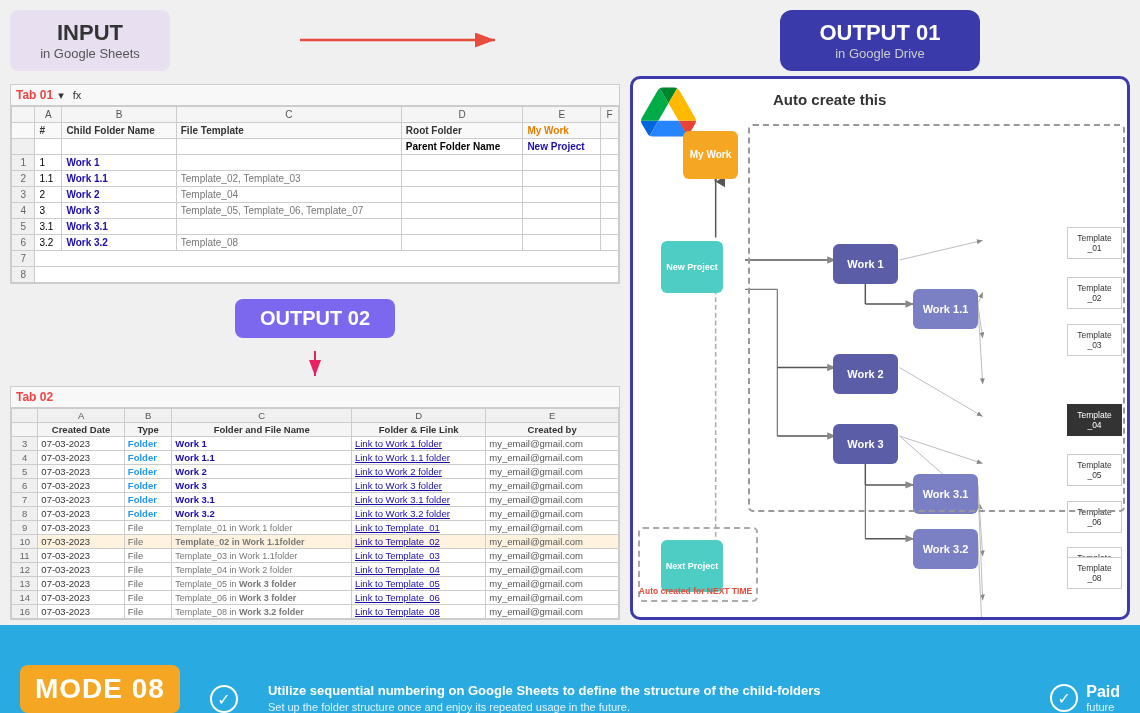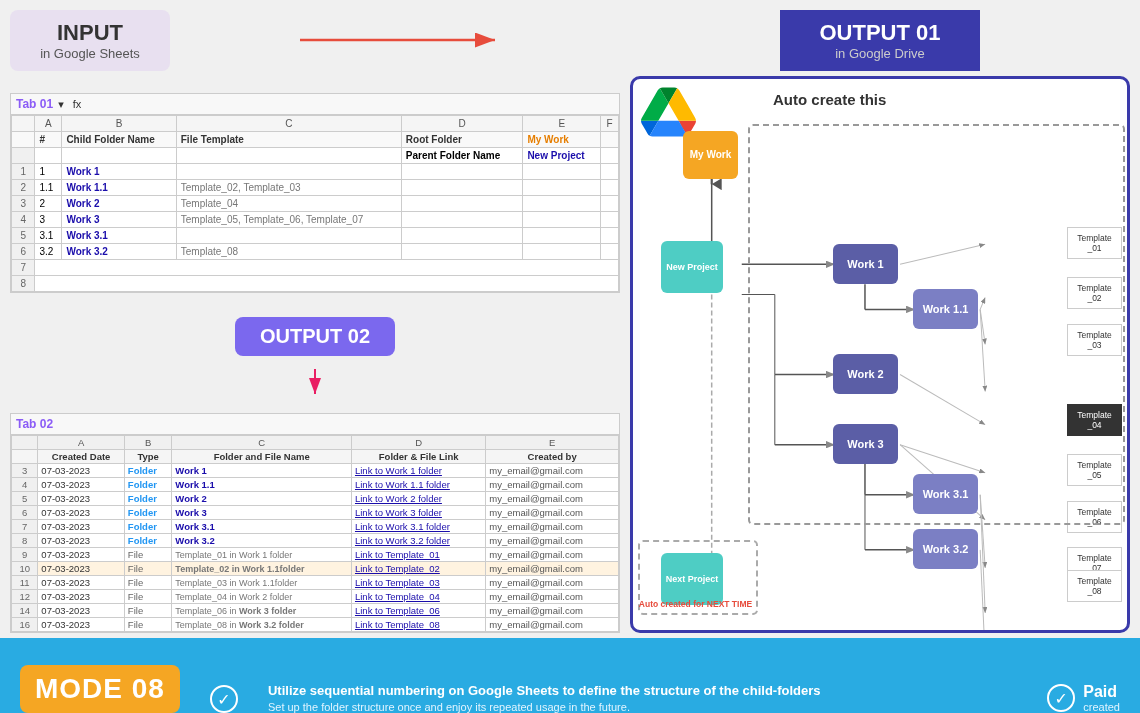--- a/index.html
+++ b/index.html
@@ -24,21 +24,21 @@
       flex: 1;
       padding: 10px 10px 5px 10px;
       gap: 10px;
     }
 
     
     .left-panel {
       display: flex;
       flex-direction: column;
       width: 610px;
-      gap: 14px;
+      gap: 5px;
     }
 
     .input-label-box {
       background: #e8e0f0;
       border-radius: 8px;
       padding: 10px 20px;
       text-align: center;
       width: 160px;
       margin: 0 auto 5px auto;
     }
@@ -64,21 +64,21 @@
       align-items: center;
       background: #f8f8f8;
       border-bottom: 1px solid #ccc;
       padding: 3px 5px;
       font-size: 11px;
       color: #333;
     }
     .tab-bar .tab-name {
       font-weight: bold;
       font-size: 12px;
-      color: #8b5cf6;
+      color: #ef4444;
       margin-right: 5px;
     }
 
     .sheet-table {
       width: 100%;
       border-collapse: collapse;
     }
     .sheet-table th, .sheet-table td {
       border: 1px solid #ccc;
       padding: 2px 4px;
@@ -157,21 +157,21 @@
 
     
     .right-panel {
       flex: 1;
       display: flex;
       flex-direction: column;
     }
 
     .output01-label {
       background: #3a3aaa;
-      border-radius: 0;
+      border-radius: 12px;
       padding: 10px 20px;
       text-align: center;
       width: 200px;
       margin: 0 auto 5px auto;
     }
     .output01-label .title {
       font-size: 22px;
       font-weight: bold;
       color: #fff;
     }
@@ -482,20 +482,28 @@
             </tr>
             <tr>
               <td class="row-num">12</td>
               <td class="date-cell">07-03-2023</td>
               <td class="file-type">File</td>
               <td class="gray-text">Template_04 in Work 2 folder</td>
               <td class="link-text">Link to Template_04</td>
               <td class="email-cell">my_email@gmail.com</td>
             </tr>
             <tr>
+              <td class="row-num">13</td>
+              <td class="date-cell">07-03-2023</td>
+              <td class="file-type">File</td>
+              <td class="gray-text">Template_05 in <b>Work 3 folder</b></td>
+              <td class="link-text">Link to Template_05</td>
+              <td class="email-cell">my_email@gmail.com</td>
+            </tr>
+            <tr>
               <td class="row-num">14</td>
               <td class="date-cell">07-03-2023</td>
               <td class="file-type">File</td>
               <td class="gray-text">Template_06 in <b>Work 3 folder</b></td>
               <td class="link-text">Link to Template_06</td>
               <td class="email-cell">my_email@gmail.com</td>
             </tr>
             <tr>
               <td class="row-num">16</td>
               <td class="date-cell">07-03-2023</td>
@@ -643,17 +651,17 @@
 
     <div class="bottom-desc">
       <div class="main-text">Utilize sequential numbering on Google Sheets to define the structure of the child-folders</div>
       <div class="sub-text">Set up the folder structure once and enjoy its repeated usage in the future.</div>
     </div>
 
     <div style="display:flex; align-items:center; gap:8px;">
       <div style="width:28px; height:28px; border-radius:50%; border:2px solid #fff; display:flex; align-items:center; justify-content:center; color:#fff; font-size:16px;">✓</div>
       <div>
         <div style="color:#fff; font-weight:bold; font-size:16px;">Paid</div>
-        <div style="color:#e0f4ff; font-size:11px;">created</div>
+        <div style="color:#e0f4ff; font-size:11px;">future</div>
       </div>
     </div>
   </div>
 </div>
 
 </body></html>

